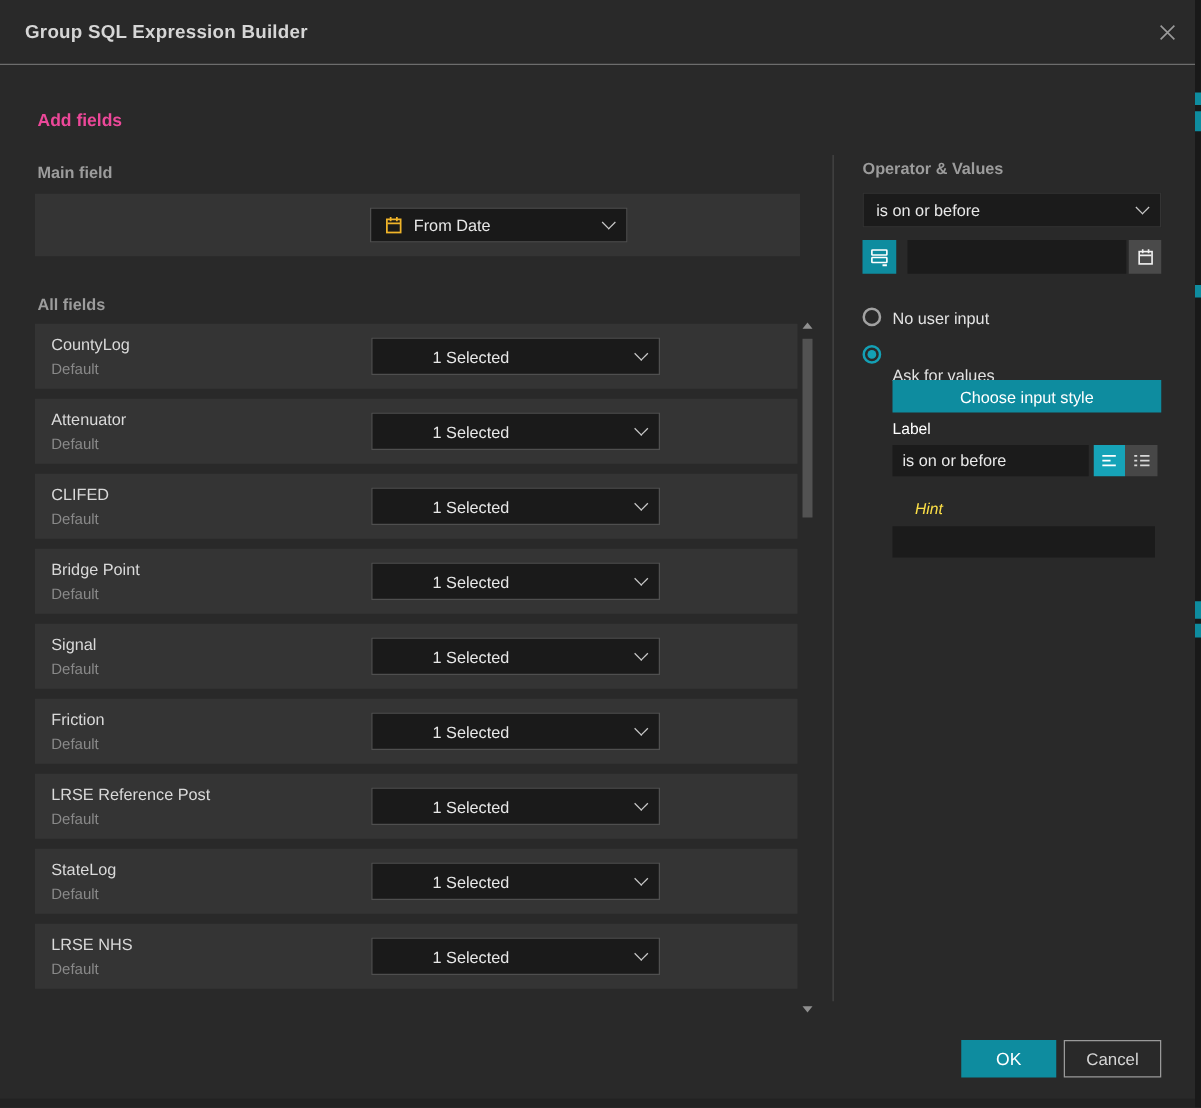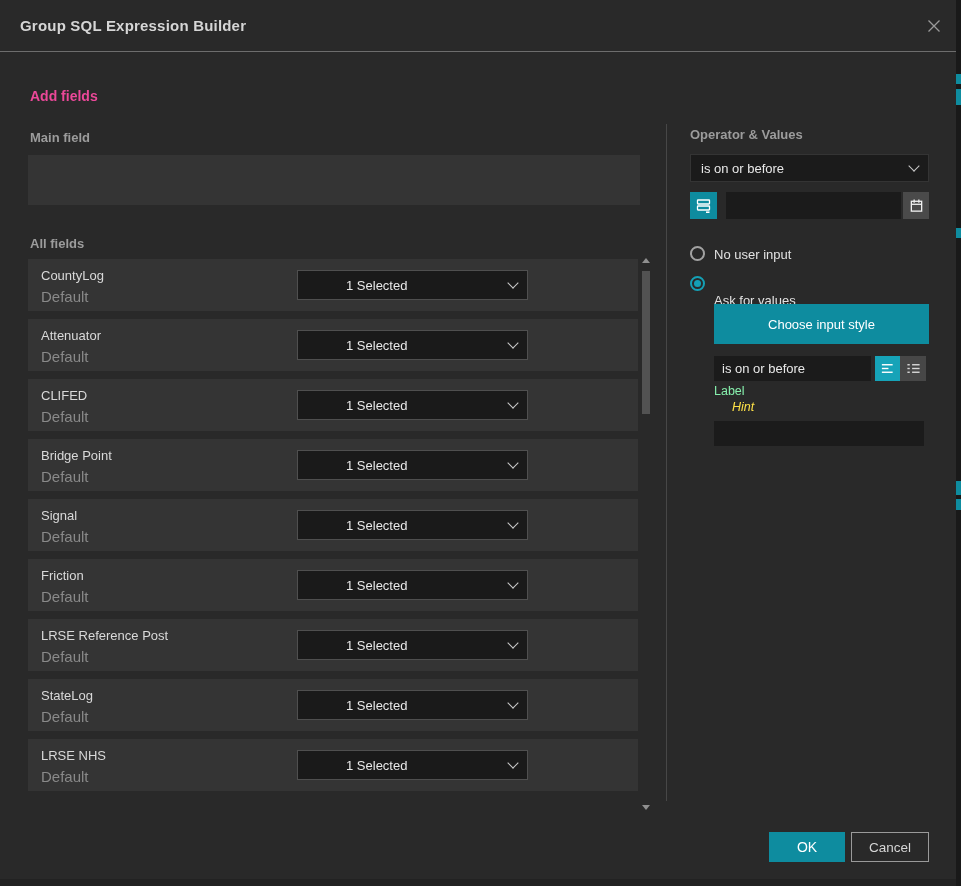--- a/index.html
+++ b/index.html
@@ -40,21 +40,21 @@
   
   .mf-box{left:28px;top:155px;width:612px;height:50px;background:#343434;}
   .mf-s1{position:absolute;left:10px;top:11px;width:244px;height:28px;}
   .mf-s2{position:absolute;left:268px;top:11px;width:206px;height:28px;}
   .cal-gold{color:#f0b429;margin-right:8px;flex:none;display:flex;}
 
   
   .rows{left:28px;top:259px;width:610px;display:flex;flex-direction:column;gap:8px;}
   .row{height:52px;background:#343434;position:relative;}
   .row-name{position:absolute;left:13px;top:9px;font-size:13px;color:#d9d9d9;}
-  .row-sub{position:absolute;left:13px;top:29px;font-size:15px;color:#898989;}
+  .row-sub{position:absolute;left:13px;top:29px;font-size:12px;color:#898989;}
   .row-select{position:absolute;left:269px;top:11px;width:231px;height:30px;background:#1a1a1a;padding-left:48px;}
 
   
   .sbar{left:641px;top:258px;width:10px;height:552px;}
   .sb-up{position:absolute;left:1px;top:0;width:0;height:0;
          border-left:4px solid transparent;border-right:4px solid transparent;
          border-bottom:5px solid #8f8f8f;}
   .sb-thumb{position:absolute;left:1px;top:13px;width:8px;height:143px;background:#525252;}
   .sb-down{position:absolute;left:1px;bottom:0;width:0;height:0;
            border-left:4px solid transparent;border-right:4px solid transparent;
@@ -77,23 +77,23 @@
   .radio.on::after{content:"";position:absolute;left:2px;top:2px;width:7px;height:7px;
                    border-radius:50%;background:#14a0b5;}
   .r1{left:690px;top:246px;}
   .r2{left:690px;top:276px;}
   .rlabel{font-size:13px;color:#e2e2e2;cursor:default;}
   .rl1{left:714px;top:247px;}
   .rl2{left:714px;top:277px;margin-top:16px;}
 
   .teal-btn{background:#0e8c9f;color:#fff;display:flex;align-items:center;
             justify-content:center;font-size:13px;cursor:pointer;}
-  .choose-btn{left:714px;top:304px;width:215px;height:40px;}
-
-  .lab-label{left:714px;top:336px;font-size:12.5px;color:#86efac;margin-top:48px;}
+  .choose-btn{left:714px;top:304px;width:215px;height:26px;}
+
+  .lab-label{left:714px;top:336px;font-size:12.5px;color:#ffffff;}
   .lab-input{left:714px;top:356px;width:157px;height:25px;}
   .ico-a{left:875px;top:356px;width:25px;height:25px;background:#16a3b8;
          display:flex;align-items:center;justify-content:center;cursor:pointer;}
   .ico-b{left:900px;top:356px;width:26px;height:25px;background:#474747;
          display:flex;align-items:center;justify-content:center;cursor:pointer;}
   .hint-label{left:732px;top:400px;font-size:12.5px;color:#fde047;font-style:italic;}
   .hint-input{left:714px;top:421px;width:210px;height:25px;}
 
   
   .ok-btn{left:769px;top:832px;width:76px;height:30px;font-size:14px;}
@@ -118,20 +118,32 @@
         <path d="M2.5 2.5 L13.5 13.5 M13.5 2.5 L2.5 13.5" stroke="#9a9a9a" stroke-width="1.3" fill="none"></path>
       </svg>
   </span>
 </div>
 <div class="abs title-rule"></div>
 
 <div class="abs h-add">Add fields</div>
 
 <div class="abs sec-label h-main">Main field</div>
 <div class="abs mf-box">
+  <div class="select mf-s2">
+    <span class="cal-gold">
+      <svg width="16" height="16" viewBox="0 0 16 16" stroke="currentColor" fill="none" stroke-width="1.4">
+        <rect x="2.5" y="3.5" width="11" height="10.5"></rect>
+        <line x1="5.5" y1="1.5" x2="5.5" y2="5"></line>
+        <line x1="10.5" y1="1.5" x2="10.5" y2="5"></line>
+        <line x1="3" y1="6.7" x2="13" y2="6.7"></line>
+      </svg>
+    </span>
+    <span class="val">From Date</span>
+    <span class="chev"></span>
+  </div>
 </div>
 
 <div class="abs sec-label h-all">All fields</div>
 
 <div class="abs rows">
   <div class="row">
     <div class="row-name">CountyLog</div>
     <div class="row-sub">Default</div>
     <div class="select row-select">
       <span class="val">1 Selected</span>

